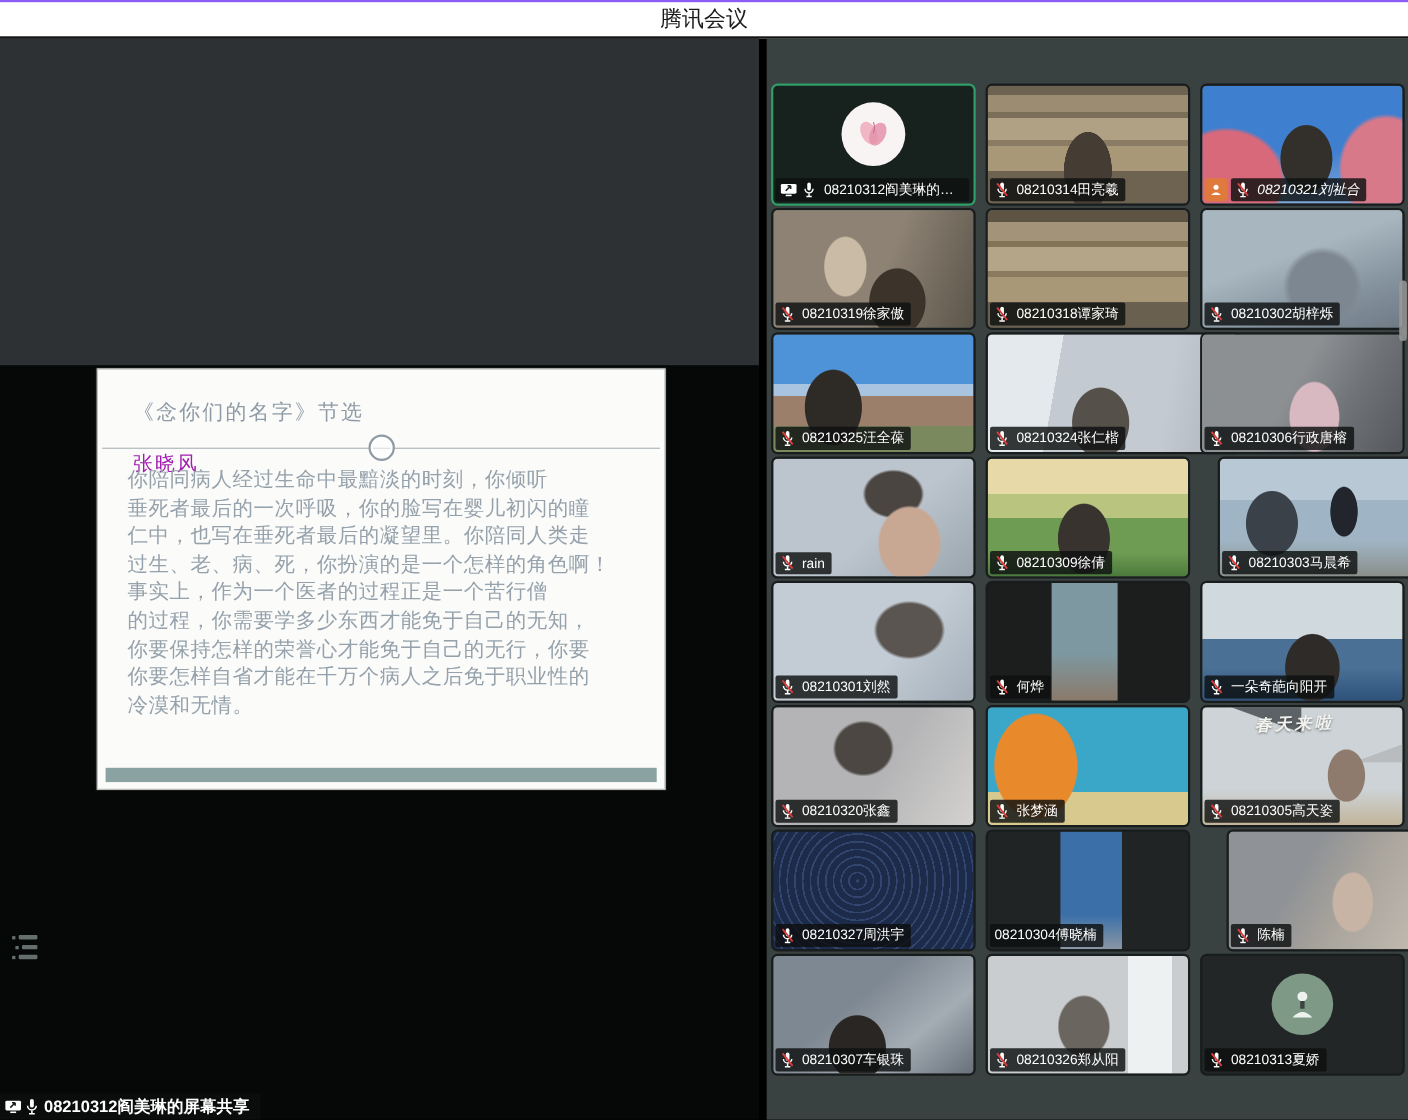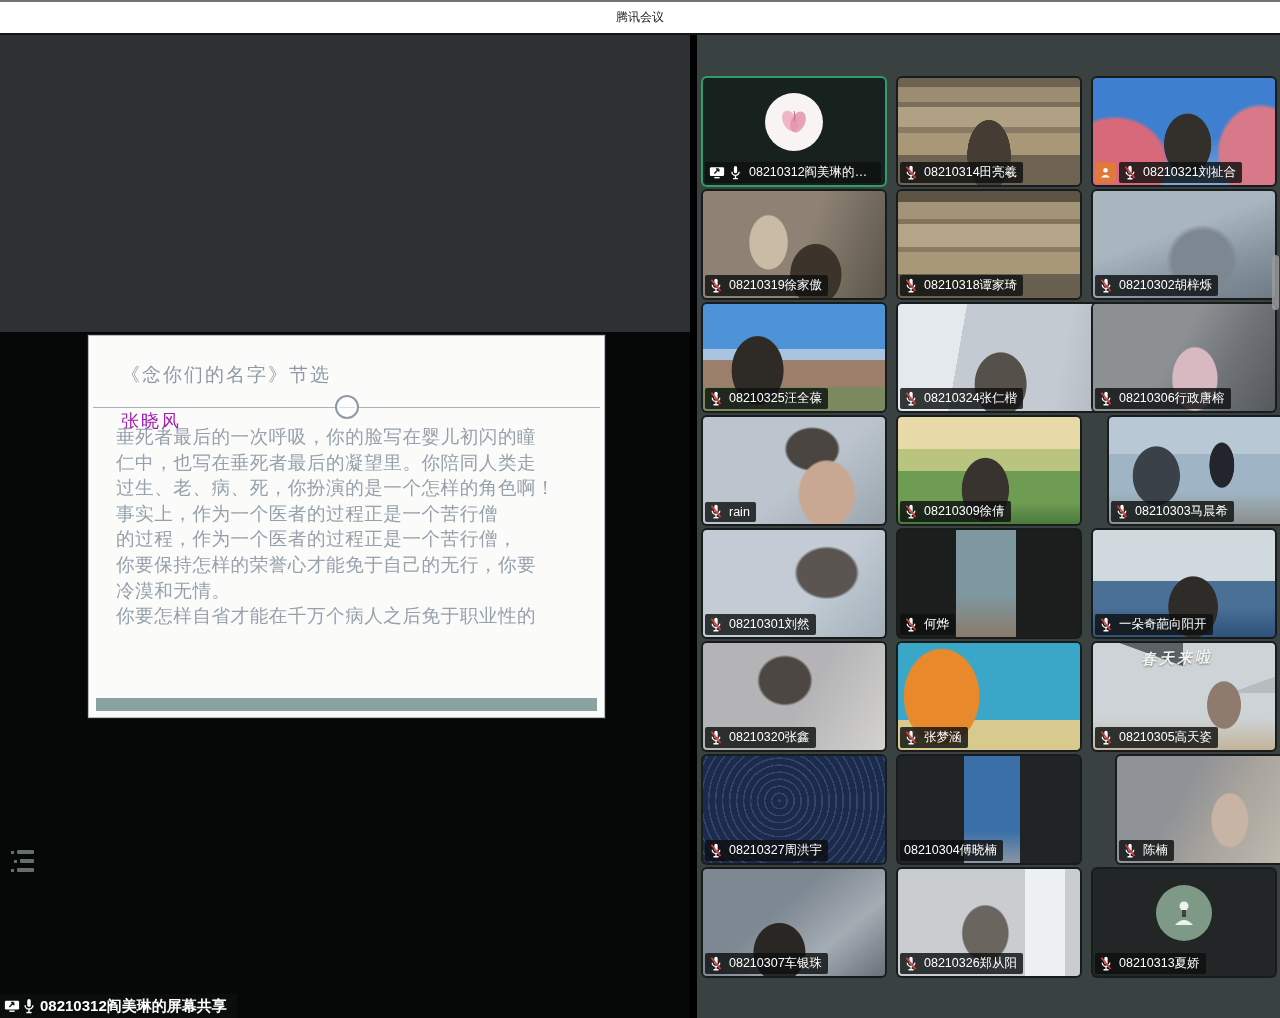--- a/index.html
+++ b/index.html
@@ -1,22 +1,22 @@
 <!DOCTYPE html>
 <html><head>
 <meta charset="utf-8">
 <style>
   html,body{margin:0;padding:0;background:#000;}
   body{width:1280px;height:1018px;position:relative;overflow:hidden;
        font-family:"Liberation Sans","DejaVu Sans",sans-serif;}
 
   
   .titlebar{position:absolute;left:0;top:0;width:1280px;height:35px;box-sizing:border-box;
-    background:#ffffff;border-top:2px solid #737373;border-bottom:2px solid #141414;
-    display:flex;align-items:center;justify-content:center;font-size:12px;color:#1c1c1c;}
+    background:#ffffff;border-top:2px solid #8b5cf6;border-bottom:2px solid #141414;
+    display:flex;align-items:center;justify-content:center;font-size:20px;color:#1c1c1c;}
 
   
   .main{position:absolute;left:0;top:35px;width:1280px;height:983px;}
 
   
   .share-pane{position:absolute;left:0;top:0;width:690px;height:983px;background:#060808;}
   .share-pane .gray-band{position:absolute;left:0;top:0;width:690px;height:297px;background:#2d3134;}
 
   
   .slide{position:absolute;left:88px;top:300px;width:517px;height:383px;box-sizing:border-box;
@@ -72,21 +72,21 @@
 
   
   .bg-dark-heart{background:#17211e;}
   .bg-bookshelf-woman{background:
     radial-gradient(ellipse 36px 58px at 50% 72%,#453c33 60%,rgba(0,0,0,0) 61%),
     linear-gradient(180deg,#6e6250 0 8%,#9c8c72 8% 22%,#7c6f5a 22% 27%,#b0a084 27% 46%,#8a7c64 46% 51%,#a99878 51% 72%,#6e6250 72% 100%);}
   .bg-sky-red{background:
     radial-gradient(ellipse 40px 52px at 52% 62%,#33302c 58%,rgba(0,0,0,0) 60%),
     radial-gradient(ellipse 90px 80px at 12% 80%,#d8697a 0 55%,rgba(0,0,0,0) 60%),
     radial-gradient(ellipse 80px 90px at 92% 70%,#d8798a 0 50%,rgba(0,0,0,0) 55%),
-    linear-gradient(180deg,#3f7fd0 0 55%,#7ea8d8 100%);}
+    linear-gradient(180deg,#3f7fd0 0 55%,#7ea8d8 100%); font-style: italic;}
   .bg-two-men{background:
     radial-gradient(ellipse 42px 50px at 62% 78%,#3c342b 60%,rgba(0,0,0,0) 62%),
     radial-gradient(ellipse 34px 48px at 36% 48%,#c9bba6 55%,rgba(0,0,0,0) 58%),
     linear-gradient(110deg,#8d8274 0 55%,#5c554a 100%);}
   .bg-bookshelf-empty{background:
     linear-gradient(180deg,#5e5444 0 10%,#a39379 10% 26%,#837458 26% 31%,#b4a488 31% 52%,#8a7b60 52% 57%,#a89878 57% 78%,#6a6050 78% 100%);}
   .bg-blurry-blue{background:
     radial-gradient(ellipse 60px 60px at 60% 65%,#7d8791 0 50%,rgba(0,0,0,0) 60%),
     linear-gradient(160deg,#a8b6c0 0 40%,#8795a0 70%,#6f7a85 100%);}
   .bg-campus{background:
@@ -155,28 +155,29 @@
 
   <div class="share-pane">
     <div class="gray-band"></div>
 
     <div class="slide">
       <div class="slide-title">《念你们的名字》节选</div>
       <div class="slide-author">张晓风</div>
       <div class="slide-divider"></div>
       <div class="pointer-ring"></div>
       <div class="slide-body">
+          <div>你陪同病人经过生命中最黯淡的时刻，你倾听</div>
           <div>垂死者最后的一次呼吸，你的脸写在婴儿初闪的瞳</div>
           <div>仁中，也写在垂死者最后的凝望里。你陪同人类走</div>
           <div>过生、老、病、死，你扮演的是一个怎样的角色啊！</div>
           <div>事实上，作为一个医者的过程正是一个苦行僧</div>
-          <div>的过程，作为一个医者的过程正是一个苦行僧，</div>
+          <div>的过程，你需要学多少东西才能免于自己的无知，</div>
           <div>你要保持怎样的荣誉心才能免于自己的无行，你要</div>
+          <div>你要怎样自省才能在千万个病人之后免于职业性的</div>
           <div>冷漠和无情。</div>
-          <div>你要怎样自省才能在千万个病人之后免于职业性的</div>
         </div>
       <div class="slide-footerbar"></div>
     </div>
 
     <div class="list-icon">
       <svg width="32" height="36" viewBox="0 0 32 36">
         <g fill="#75807f">
           <rect x="3" y="6" width="3" height="3"></rect>
             <rect x="9" y="5" width="17" height="4" rx="1"></rect>
           <rect x="6" y="15" width="3" height="3"></rect>

